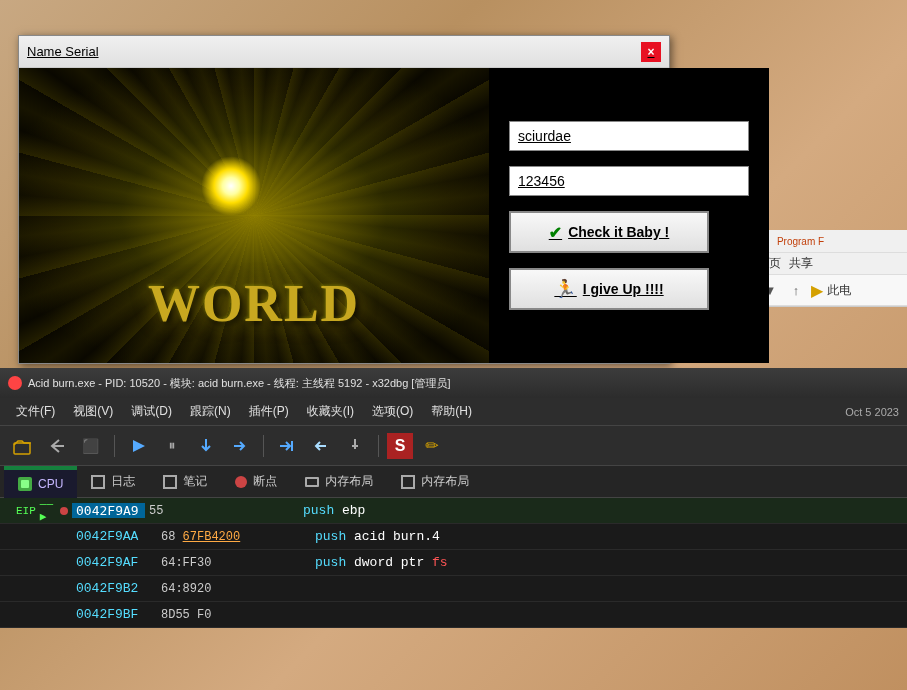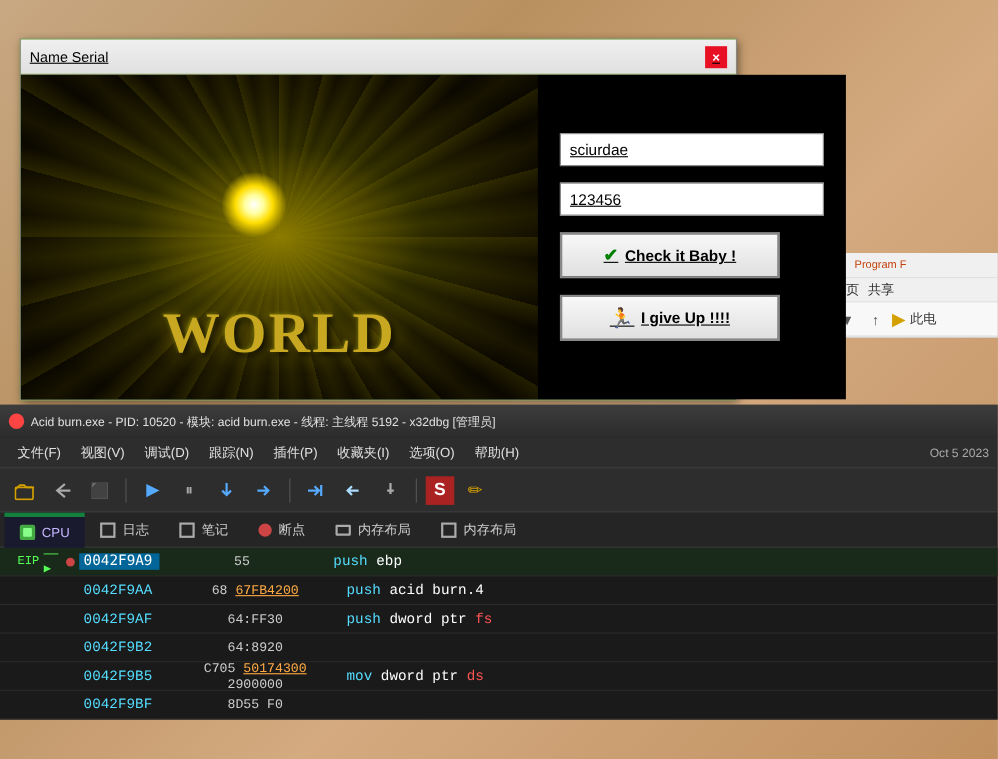--- a/index.html
+++ b/index.html
@@ -407,21 +407,20 @@
       background: #006699;
       color: #fff;
     }
 
     .dbg-bytes {
       width: 150px;
       color: #cccccc;
       padding: 0 4px;
       flex-shrink: 0;
       font-size: 12px;
-      text-align: center;
     }
 
     .dbg-bytes .underline {
       text-decoration: underline;
       color: #ffaa44;
     }
 
     .dbg-instr {
       flex: 1;
       padding: 0 8px;
@@ -629,30 +628,20 @@
       </div>
     </div>
 
     <div class="dbg-row">
       <div class="dbg-eip-label"></div>
       <div class="dbg-dot-empty"></div>
       <div class="dbg-addr">0042F9B2</div>
       <div class="dbg-bytes">64:8920</div>
     </div>
 
-    <div class="dbg-row">
-      <div class="dbg-eip-label"></div>
-      <div class="dbg-dot-empty"></div>
-      <div class="dbg-addr">0042F9B5</div>
-      <div class="dbg-bytes">C705 <span style="text-decoration:underline; color:#ffaa44;">50174300</span> 2900000</div>
-      <div class="dbg-instr">
-        <span class="dbg-mnemonic">mov </span>
-        <span class="dbg-operand">dword ptr <span class="dbg-operand-red">ds</span></span>
-      </div>
-    </div>
 
     <div class="dbg-row">
       <div class="dbg-eip-label"></div>
       <div class="dbg-dot-empty"></div>
       <div class="dbg-addr">0042F9BF</div>
       <div class="dbg-bytes">8D55 F0</div>
     </div>
   </div>
 </div>
 

